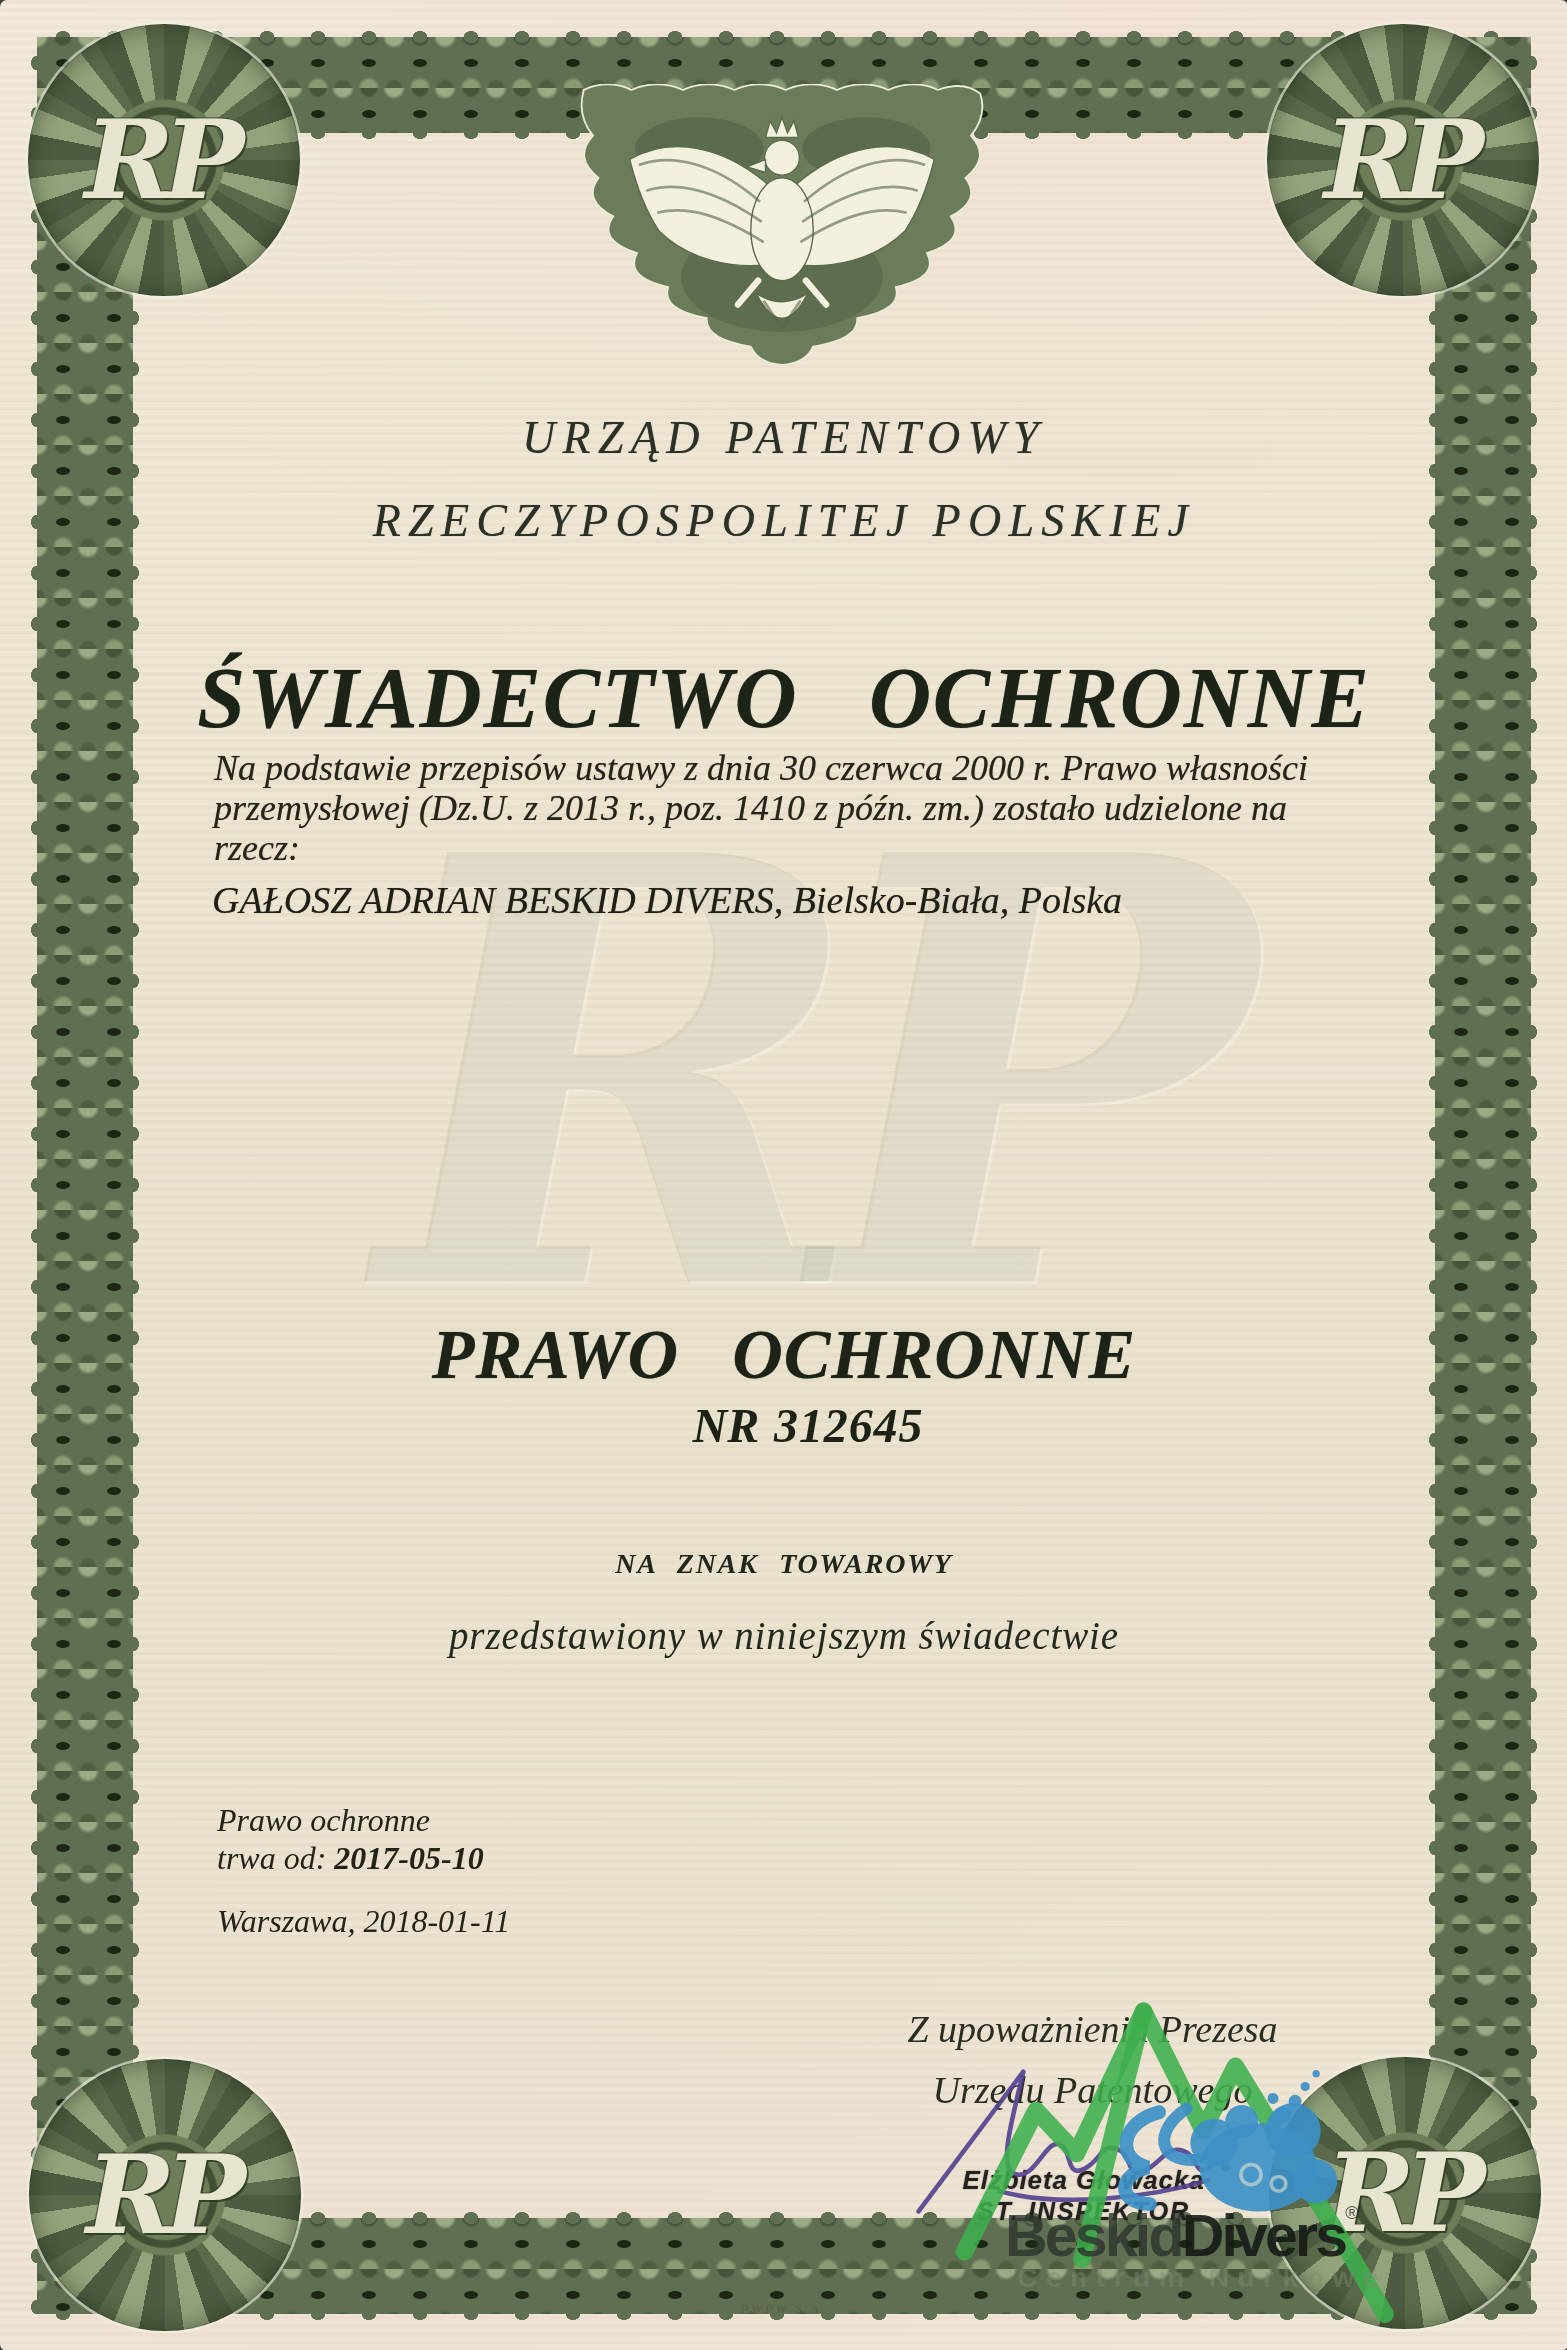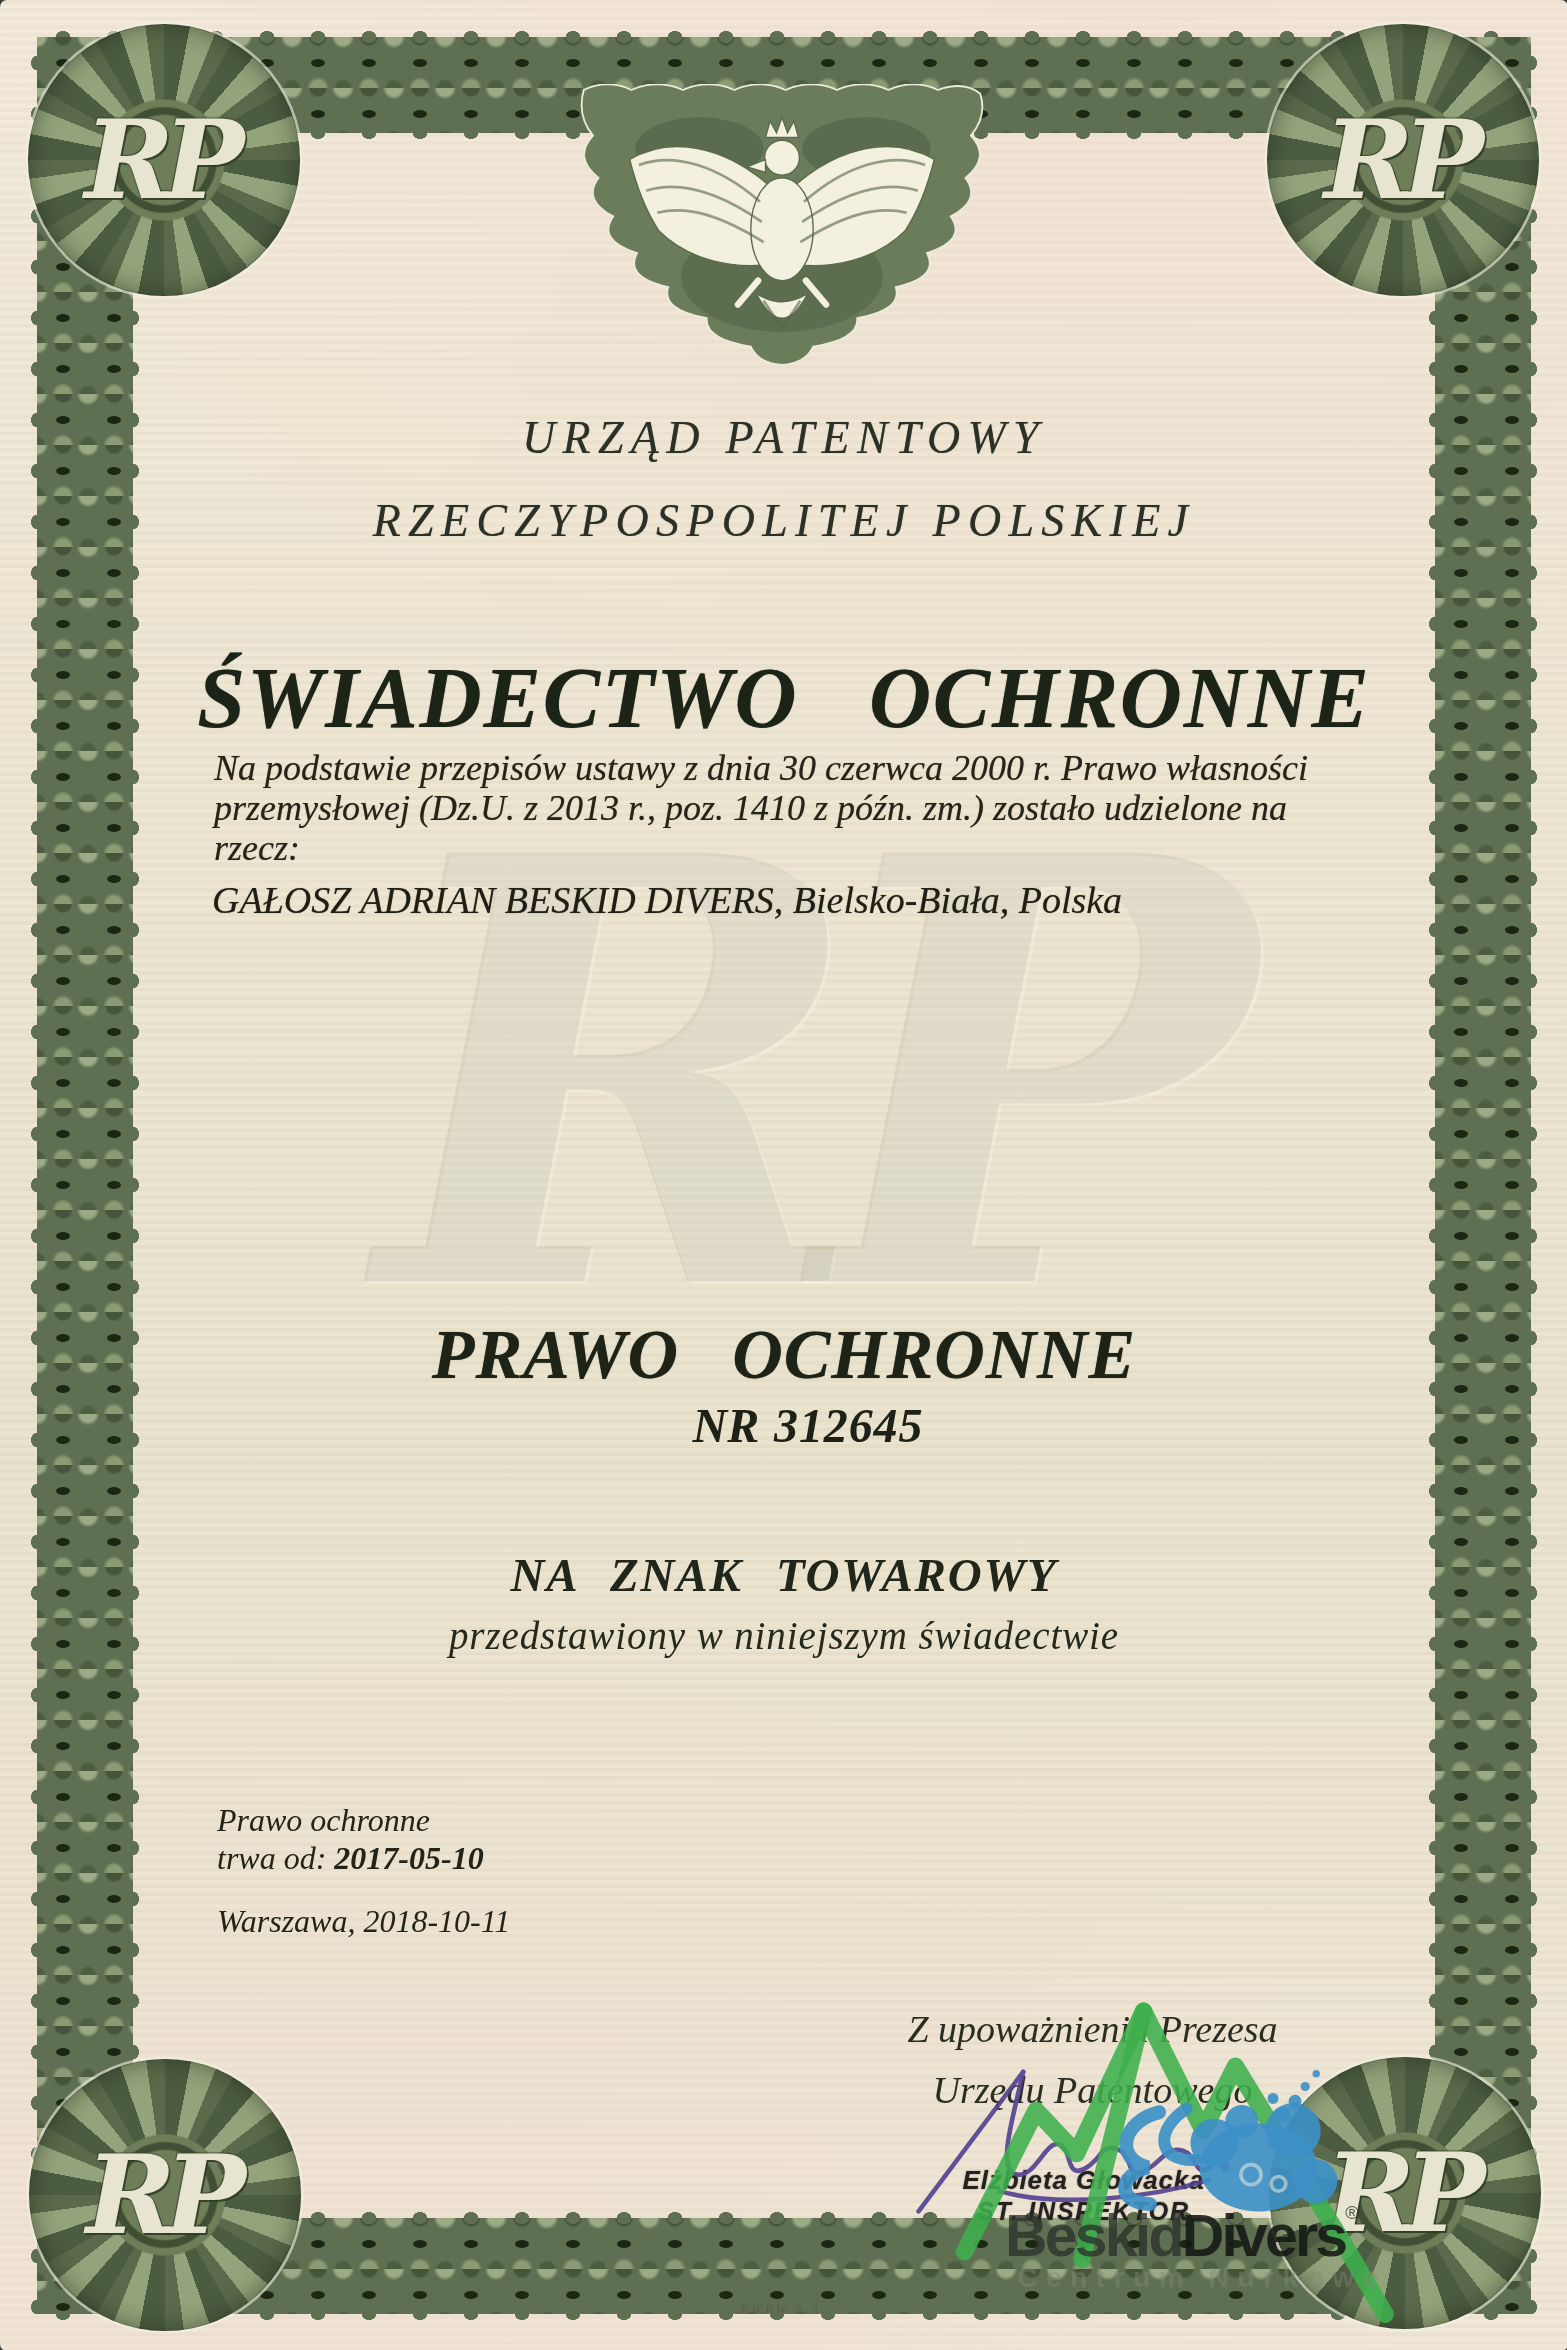--- a/index.html
+++ b/index.html
@@ -83,21 +83,21 @@
   .issuer{font-size:46px;letter-spacing:7.3px;color:#2c3128;text-shadow:0 0 0.9px rgba(44,49,40,0.55);}
   .issuer1{top:411px;} .issuer2{top:494px;}
   .cert-title{top:648px;font-size:86px;font-weight:700;letter-spacing:1.8px;word-spacing:0.55em;color:#1c2417;text-shadow:0 0 0.9px rgba(28,36,23,0.6);}
   .legal{left:214px;width:1130px;font-size:36px;line-height:40px;color:#262419;text-shadow:0 0 0.9px rgba(38,36,25,0.5);}
   .legal-1{top:748px;} .legal-2{top:788px;} .legal-3{top:828px;}
   .holder{top:878px;left:212px;font-size:38px;color:#201f16;text-shadow:0 0 0.9px rgba(32,31,22,0.55);}
   .right-title{top:1315px;font-size:70px;font-weight:700;word-spacing:0.5em;letter-spacing:0.9px;color:#1d2417;text-shadow:0 0 0.9px rgba(29,36,23,0.6);}
   .nr-line{top:1398px;font-size:48px;color:#1d2116;margin-left:48px;}
   .nr-line .nr-label{font-weight:600;margin-right:14.7px;}
   .nr-line .nr-num{font-weight:700;letter-spacing:0.9px;}
-  .subject-title{top:1548px;font-size:47px;font-weight:700;letter-spacing:1.8px;word-spacing:0.42em;color:#20261a;}
+  .subject-title{top:1548px;font-size:28px;font-weight:700;letter-spacing:1.8px;word-spacing:0.42em;color:#20261a;}
   .subject-sub{top:1613px;font-size:39px;font-style:italic;color:#24291d;letter-spacing:0.9px;}
   .validity{left:217px;font-size:32px;color:#242318;}
   .validity-1{top:1802px;} .validity-2{top:1840px;} .place-date{top:1903px;}
   .validity-2 .date{font-weight:700;}
   .auth{left:826px;width:533px;text-align:center;font-style:italic;font-size:38px;color:#2a2d22;}
   .auth-1{top:2007px;} .auth-2{top:2068px;}
   .signature-svg{position:absolute;left:911px;top:2059px;z-index:6;}
   .signer{left:863px;width:441px;text-align:center;font-family:"Liberation Sans","DejaVu Sans",sans-serif;font-weight:700;color:#23221e;}
   .signer-name{top:2165px;font-size:26px;letter-spacing:0.9px;text-shadow:0 0 1.8px rgba(35,34,30,0.55);}
   .signer-title{top:2197px;font-size:25px;letter-spacing:1.8px;text-shadow:0 0 1.8px rgba(35,34,30,0.55);}
@@ -193,21 +193,21 @@
   </div>
 
   <div class="txt center subject-title">NA ZNAK TOWAROWY</div>
   <div class="txt center subject-sub">przedstawiony w niniejszym świadectwie</div>
 
   <div class="txt validity validity-1">Prawo ochronne</div>
   <div class="txt validity validity-2">
     <span>trwa od:</span>
     <span class="date">2017-05-10</span>
   </div>
-  <div class="txt validity place-date">Warszawa, 2018-10-11</div>
+  <div class="txt validity place-date">Warszawa, 2018-01-11</div>
 
   <div class="txt auth auth-1">Z upoważnienia Prezesa</div>
   <div class="txt auth auth-2">Urzędu Patentowego</div>
 
   <svg class="signature-svg" width="340" height="156" viewBox="0 0 370 170">
     <g fill="none" stroke="#52418f" stroke-width="5" stroke-linecap="round" opacity="0.9">
       <path d="M8,166 L122,14"></path>
       <path d="M122,14 C112,60 94,116 112,125 C134,134 146,88 161,93 C176,98 168,130 188,120 C208,110 206,92 224,98 C242,104 234,132 254,122 C274,112 278,94 296,100 C314,106 308,130 326,118"></path>
       <path d="M96,144 C160,162 258,152 324,132"></path>
     </g>

